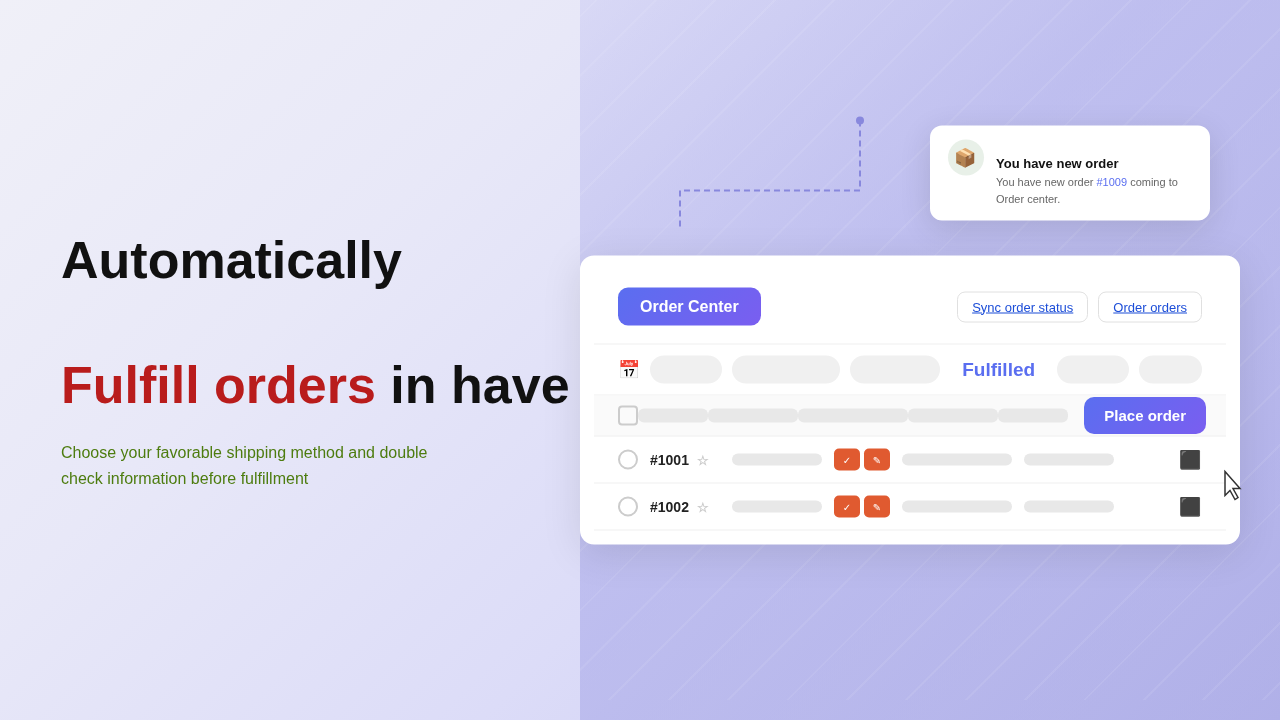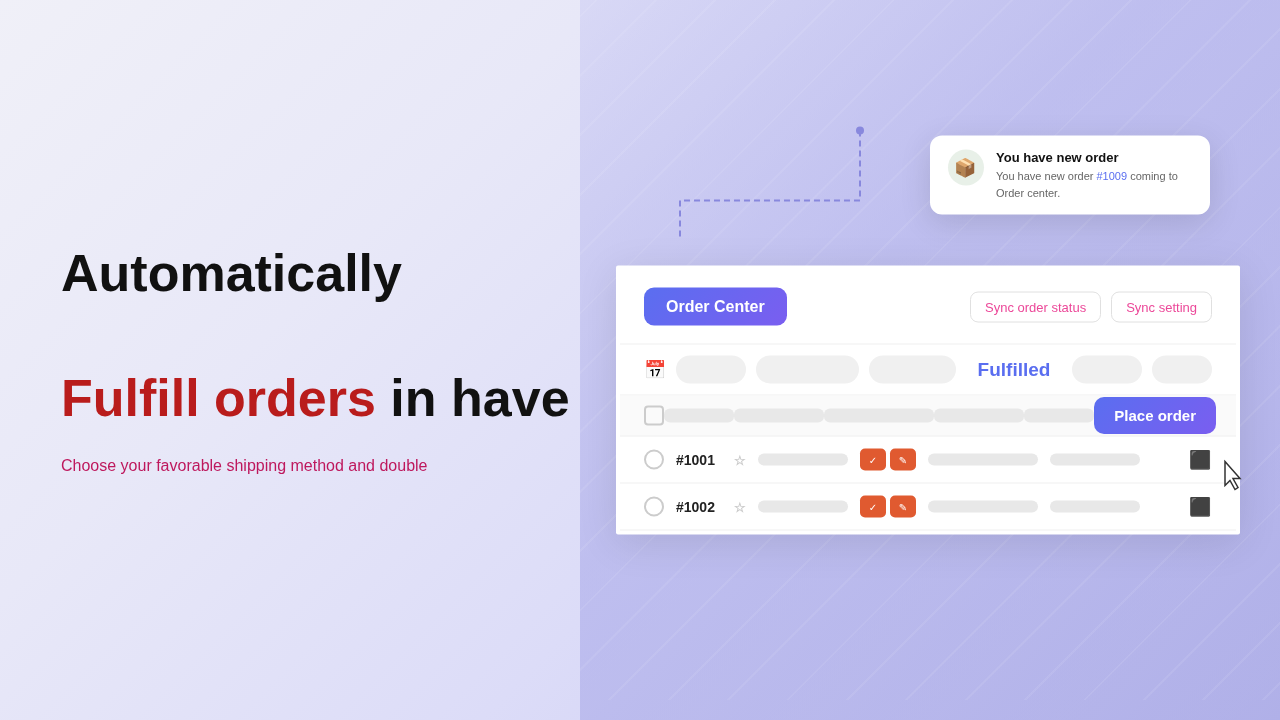--- a/index.html
+++ b/index.html
@@ -61,21 +61,21 @@
       margin-bottom: 24px;
     }
 
     .headline .highlight {
       color: #b91c1c;
       text-align: center;
     }
 
     .subtext {
       font-size: 16px;
-      color: #be185d;
+      color: #4d7c0f;
       line-height: 1.6;
       max-width: 420px;
     }
 
     
     .right-section {
       position: absolute;
       right: 40px;
       top: 50%;
       transform: translateY(-50%);
@@ -106,20 +106,21 @@
       border-radius: 50%;
       display: flex;
       align-items: center;
       justify-content: center;
       font-size: 18px;
       flex-shrink: 0;
     }
 
     .notif-content {
       flex: 1;
+      margin-top: 16px;
     }
 
     .notif-title {
       font-size: 13px;
       font-weight: 700;
       color: #111;
       margin-bottom: 3px;
     }
 
     .notif-body {
@@ -128,27 +129,26 @@
       line-height: 1.5;
     }
 
     .notif-body .link {
       color: #5a6ef0;
     }
 
     
     .order-panel {
       background: white;
-      border-radius: 2px;
-      padding: 4px;
+      border-radius: 14px;
+      padding: 14px;
       box-shadow: 0 8px 40px rgba(0,0,0,0.1);
       overflow: hidden;
       position: relative;
       top: 40px;
-      margin-left: 36px;
     }
 
     .panel-header {
       display: flex;
       align-items: center;
       justify-content: space-between;
       padding: 18px 24px;
     }
 
     .order-center-btn {
@@ -166,22 +166,23 @@
       display: flex;
       gap: 10px;
     }
 
     .action-btn {
       background: white;
       border: 1px solid #e0e0e0;
       border-radius: 8px;
       padding: 7px 14px;
       font-size: 13px;
-      color: #ec4899;
+      color: #1d4ed8;
       cursor: pointer;
+      text-decoration: underline;
     }
 
     
     .filter-bar {
       display: flex;
       align-items: center;
       padding: 10px 24px;
       gap: 10px;
       border-top: 1px solid #f0f0f0;
       border-bottom: 1px solid #f0f0f0;
@@ -272,21 +273,21 @@
       border-radius: 50%;
       flex-shrink: 0;
     }
 
     .order-id {
       font-size: 14px;
       font-weight: 600;
       color: #222;
       display: flex;
       align-items: center;
-      gap: 19px;
+      gap: 8px;
       min-width: 70px;
     }
 
     .star-icon {
       color: #ccc;
       font-size: 13px;
     }
 
     .row-placeholder {
       background: #e8e8e8;
@@ -343,20 +344,21 @@
 <div class="bg-lines"></div>
 
 <div class="left-section">
   <h1 class="headline">
     <span>Automatically</span><br>
     <br>
     <span class="highlight">Fulfill orders</span><span> in have</span>
   </h1>
   <p class="subtext">
     <span>Choose your favorable shipping method and double</span><br>
+    <span>check information before fulfillment</span>
   </p>
 </div>
 
 <div class="right-section">
 
   <div class="notification-card">
     <div class="notif-icon">
       <span>📦</span>
     </div>
     <div class="notif-content">
@@ -371,21 +373,21 @@
     <path d="M 190 10 L 190 80 L 10 80 L 10 120" stroke="#8888dd" stroke-width="2" stroke-dasharray="6,4" fill="none"></path>
     <circle cx="190" cy="10" r="4" fill="#8888dd"></circle>
   </svg>
 
   <div class="order-panel">
 
     <div class="panel-header">
       <button class="order-center-btn">Order Center</button>
       <div class="header-actions">
         <button class="action-btn">Sync order status</button>
-        <button class="action-btn">Sync setting</button>
+        <button class="action-btn">Order orders</button>
       </div>
     </div>
 
     <div class="filter-bar">
       <span class="filter-icon">📅</span>
       <div class="filter-pill"></div>
       <div class="filter-pill wide"></div>
       <div class="filter-pill med"></div>
       <button class="filter-active">Fulfilled</button>
       <div class="filter-pill"></div>

